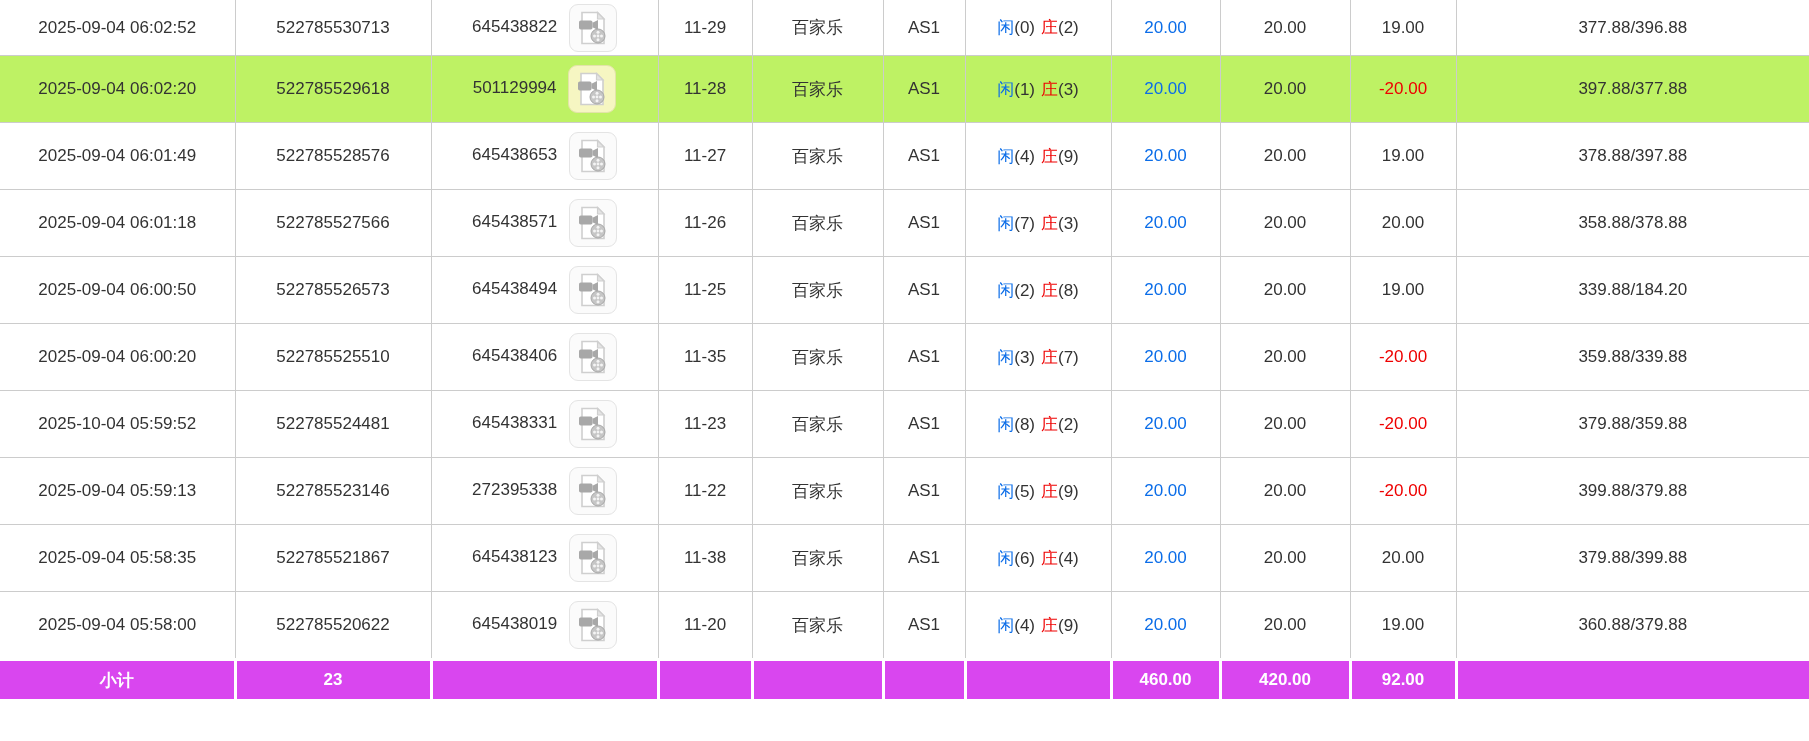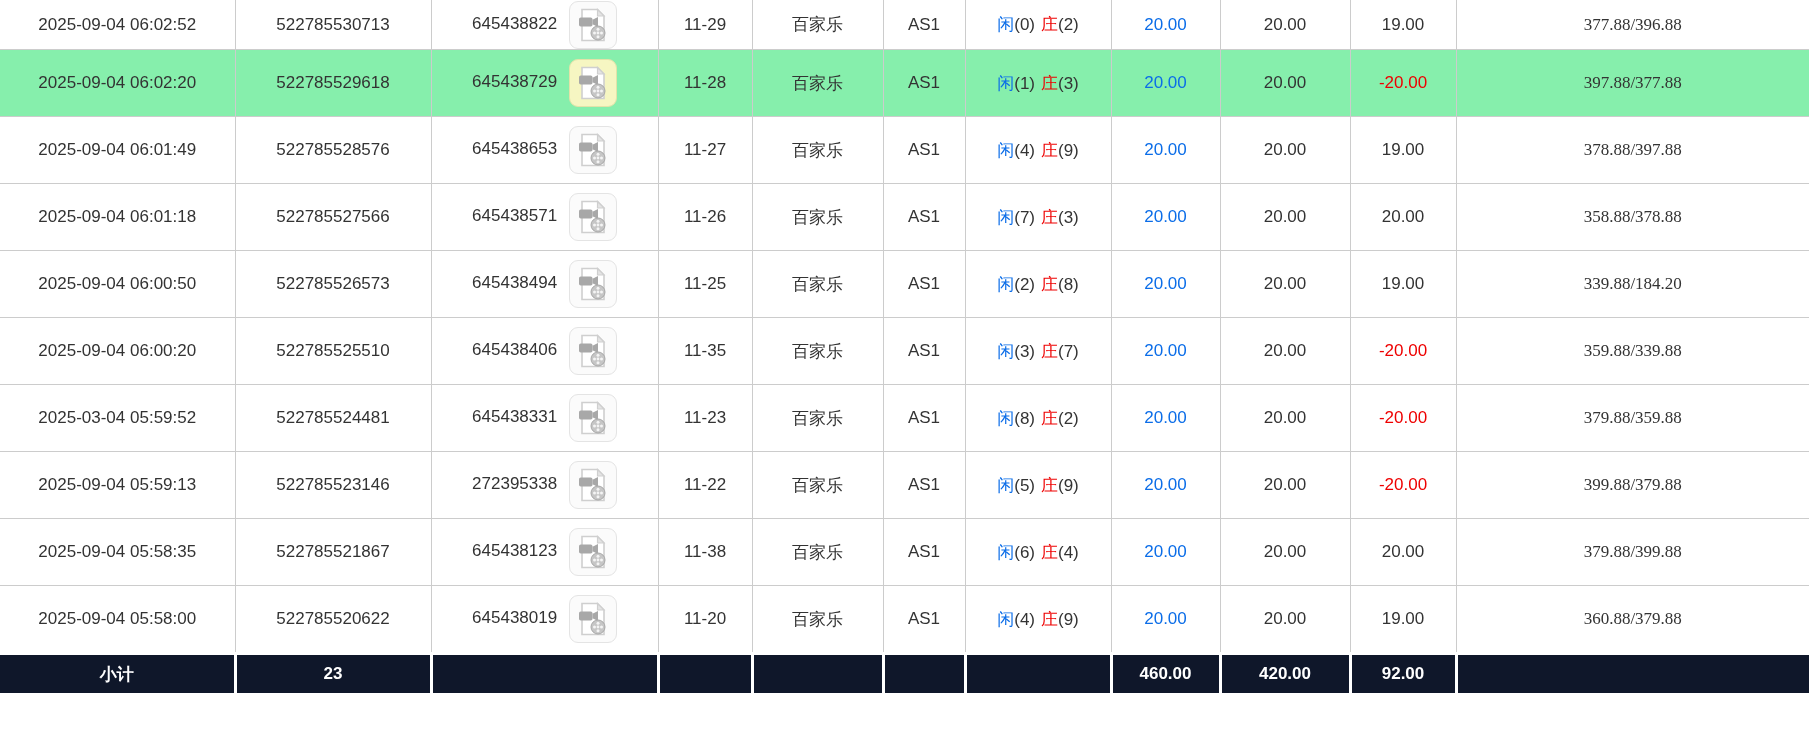--- a/index.html
+++ b/index.html
@@ -10,38 +10,38 @@
   table.records {
     width:1809px; table-layout:fixed; border-collapse:collapse;
   }
   td {
     border:1px solid #cccccc;
     text-align:center; vertical-align:middle;
     font-size:17px; color:#333333;
     padding:0; white-space:nowrap; overflow:hidden;
   }
   td:first-child { border-left:none; }
-  td:last-child  { border-right:none;font-family:Liberation Serif, serif; }
+  td:last-child  { border-right:none; }
   tr.data td { height:66px; }
-  tr.first td { height:49px; border-top:none; }
-  tr.hl td { background:#86efac; }
+  tr.first td { height:55px; border-top:none; }
+  tr.hl td { background:#bef264; }
   .c-blue { color:#0b6de8; }
   .c-red  { color:#ee0000; }
   .banker-lab { margin-left:6px; }
   
   .icon-btn {
     display:inline-flex; align-items:center; justify-content:center;
     width:46px; height:46px; margin-left:7px; vertical-align:middle;
     border:1px solid #e4e4e4; border-radius:9px; background:#fbfbfb;
     cursor:pointer;
   }
   tr.hl .icon-btn { background:#f6f6c2; border-color:#e3e3a9; }
   
   tr.sum td {
-    background:#0f172a; color:#ffffff; font-weight:bold;
+    background:#d946ef; color:#ffffff; font-weight:bold;
     height:38px; font-size:17px;
     border-top:3px solid #ffffff; border-left:3px solid #ffffff;
     border-right:none; border-bottom:none;
   }
   tr.sum td:first-child { border-left:none; }
   tr.sum.last td { height:40px; }
 </style>
 </head>
 <body>
 
@@ -84,21 +84,21 @@
         <td>AS1</td>
         <td><span class="c-blue">闲</span><span>(0)</span><span class="c-red banker-lab">庄</span><span>(2)</span></td>
         <td class="c-blue">20.00</td>
         <td>20.00</td>
         <td>19.00</td>
         <td>377.88/396.88</td>
       </tr>
       <tr class="data hl">
         <td>2025-09-04 06:02:20</td>
         <td>522785529618</td>
-        <td><span>645438729</span>
+        <td><span>501129994</span>
   <span class="icon-btn">
     <svg width="30" height="34" viewBox="0 0 30 34" aria-hidden="true">
       <path d="M4 1.5 H19.5 L26 8 V32.5 H4 Z" fill="#ffffff" stroke="#cfcfcf" stroke-width="1.6"></path>
       <path d="M19.5 1.5 L26 8 H19.5 Z" fill="#e4e4e4" stroke="#cfcfcf" stroke-width="1.2"></path>
       <rect x="1" y="9.5" width="13.5" height="9" rx="1.8" fill="#a8a8a8"></rect>
       <path d="M14.5 11.8 L20 9 V19 L14.5 16.2 Z" fill="#a8a8a8"></path>
       <circle cx="20" cy="25" r="7" fill="#c6c6c6" stroke="#a8a8a8" stroke-width="1"></circle>
       <circle cx="20" cy="25" r="1.4" fill="#f4f4f4"></circle>
       <circle cx="20" cy="21.3" r="1.5" fill="#f4f4f4"></circle>
       <circle cx="16.5" cy="25" r="1.5" fill="#f4f4f4"></circle>
@@ -222,21 +222,21 @@
         <td>11-35</td>
         <td>百家乐</td>
         <td>AS1</td>
         <td><span class="c-blue">闲</span><span>(3)</span><span class="c-red banker-lab">庄</span><span>(7)</span></td>
         <td class="c-blue">20.00</td>
         <td>20.00</td>
         <td class="c-red">-20.00</td>
         <td>359.88/339.88</td>
       </tr>
       <tr class="data">
-        <td>2025-03-04 05:59:52</td>
+        <td>2025-10-04 05:59:52</td>
         <td>522785524481</td>
         <td><span>645438331</span>
   <span class="icon-btn">
     <svg width="30" height="34" viewBox="0 0 30 34" aria-hidden="true">
       <path d="M4 1.5 H19.5 L26 8 V32.5 H4 Z" fill="#ffffff" stroke="#cfcfcf" stroke-width="1.6"></path>
       <path d="M19.5 1.5 L26 8 H19.5 Z" fill="#e4e4e4" stroke="#cfcfcf" stroke-width="1.2"></path>
       <rect x="1" y="9.5" width="13.5" height="9" rx="1.8" fill="#a8a8a8"></rect>
       <path d="M14.5 11.8 L20 9 V19 L14.5 16.2 Z" fill="#a8a8a8"></path>
       <circle cx="20" cy="25" r="7" fill="#c6c6c6" stroke="#a8a8a8" stroke-width="1"></circle>
       <circle cx="20" cy="25" r="1.4" fill="#f4f4f4"></circle>

